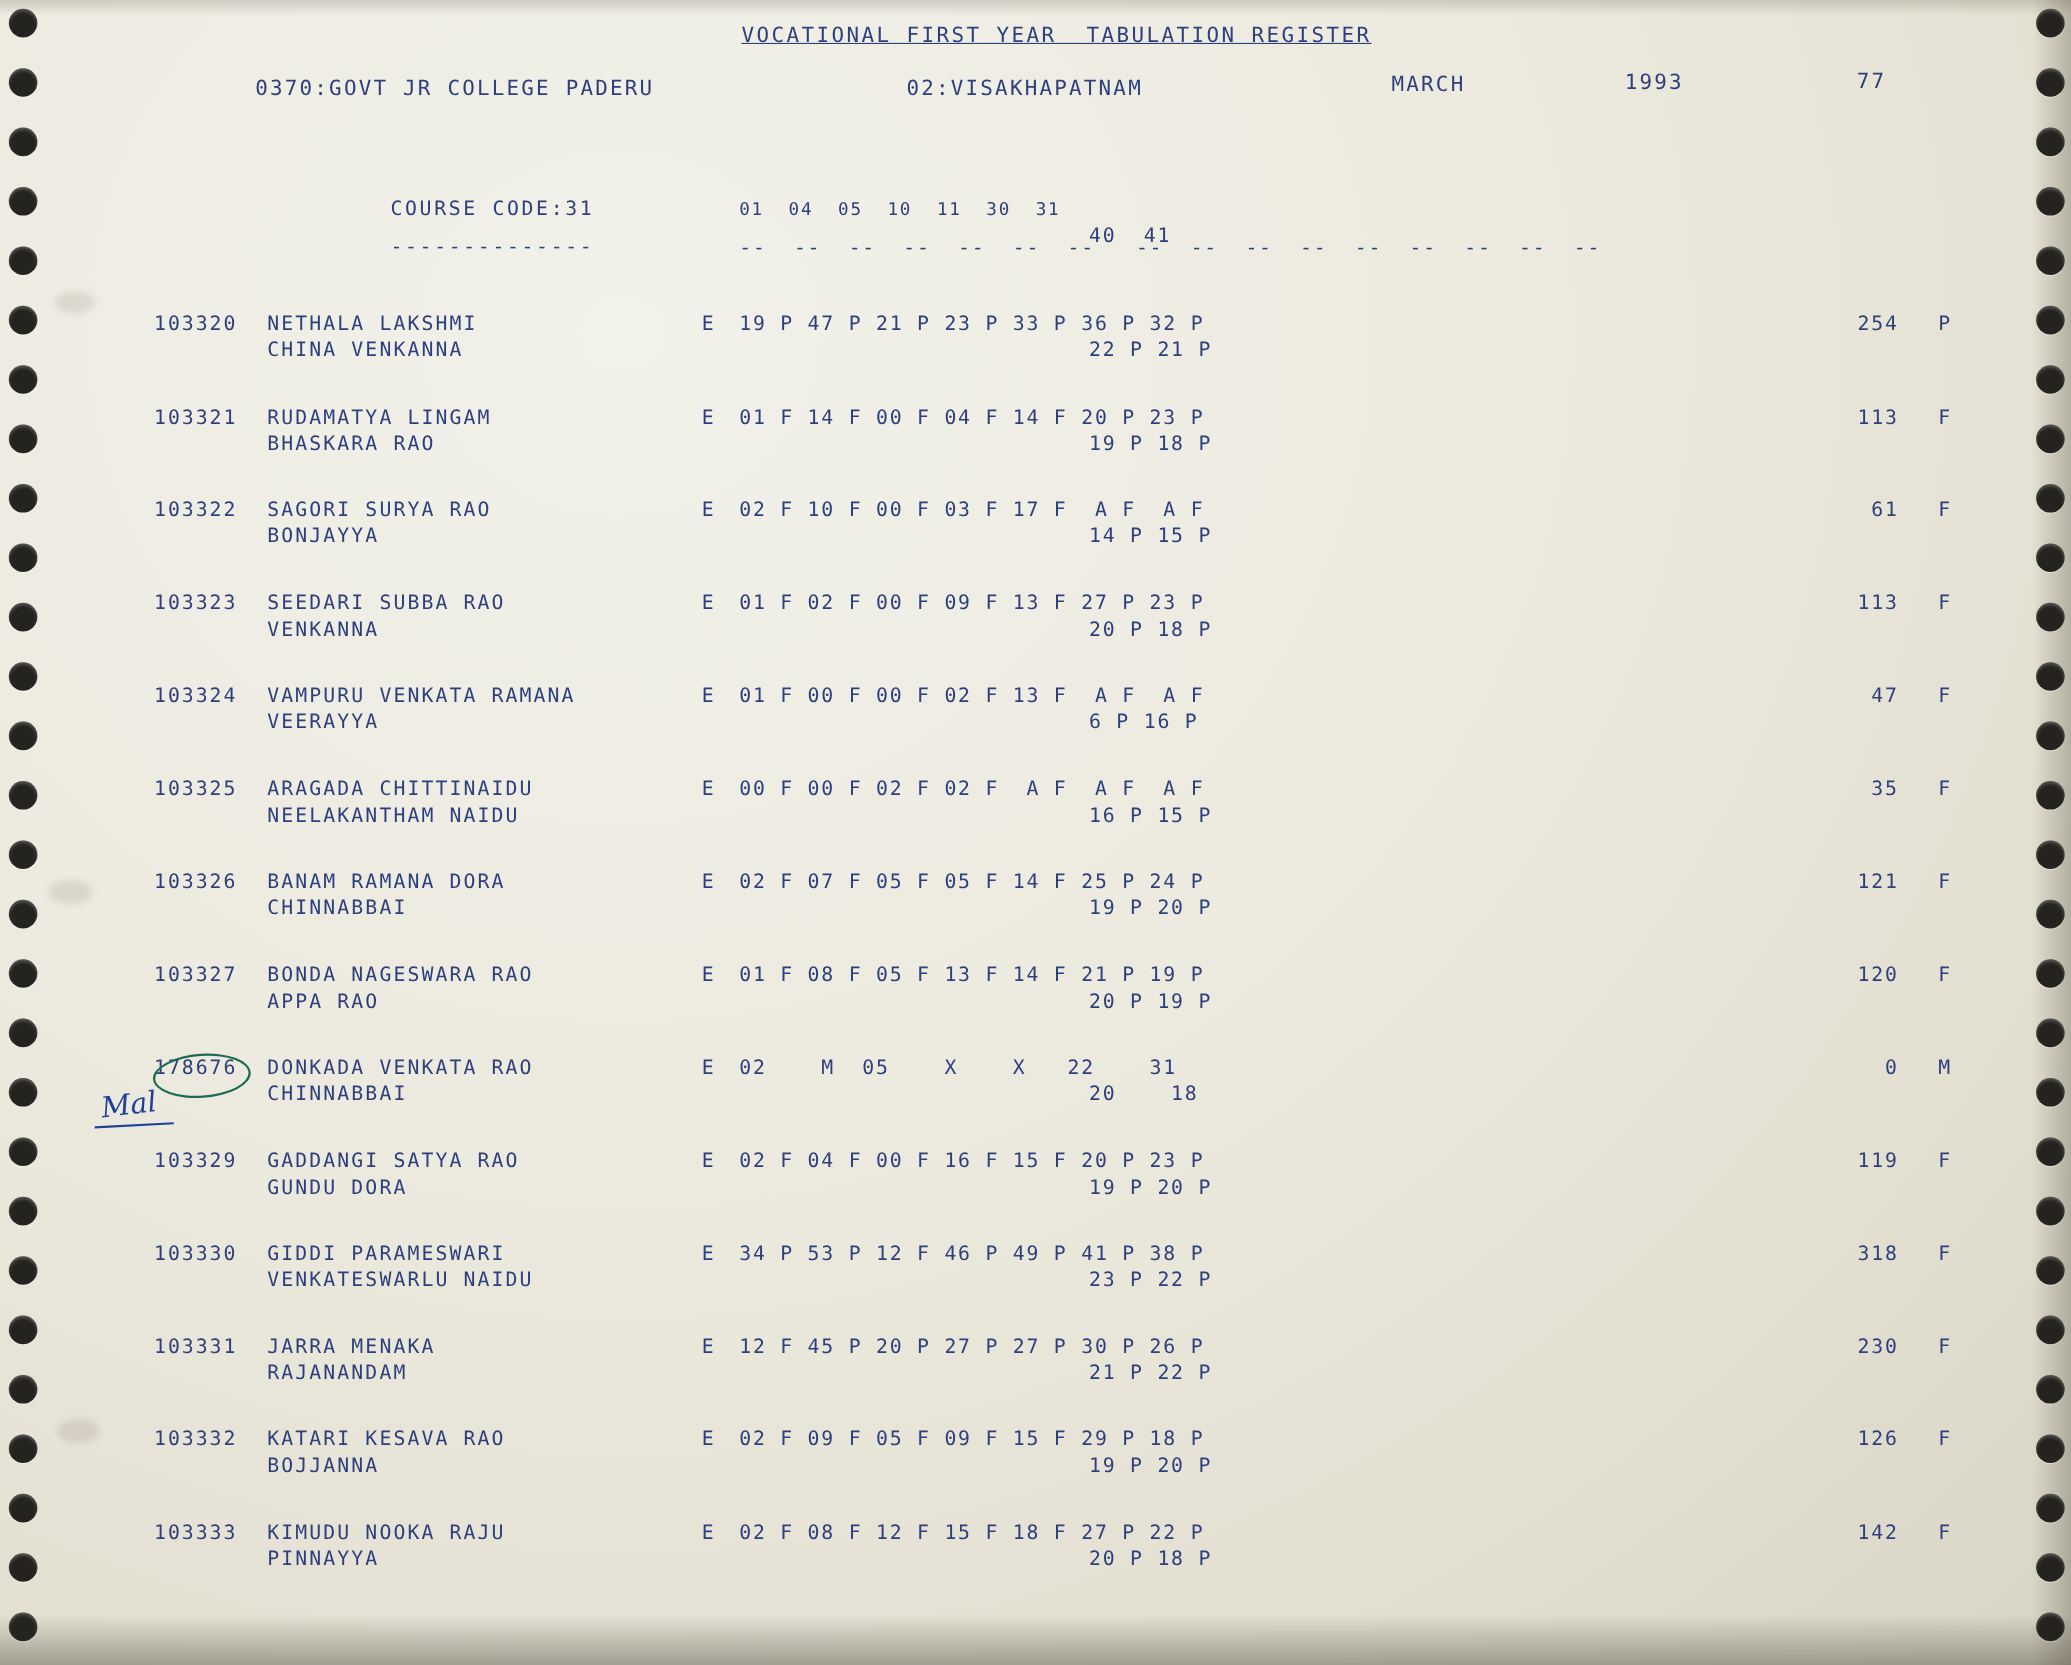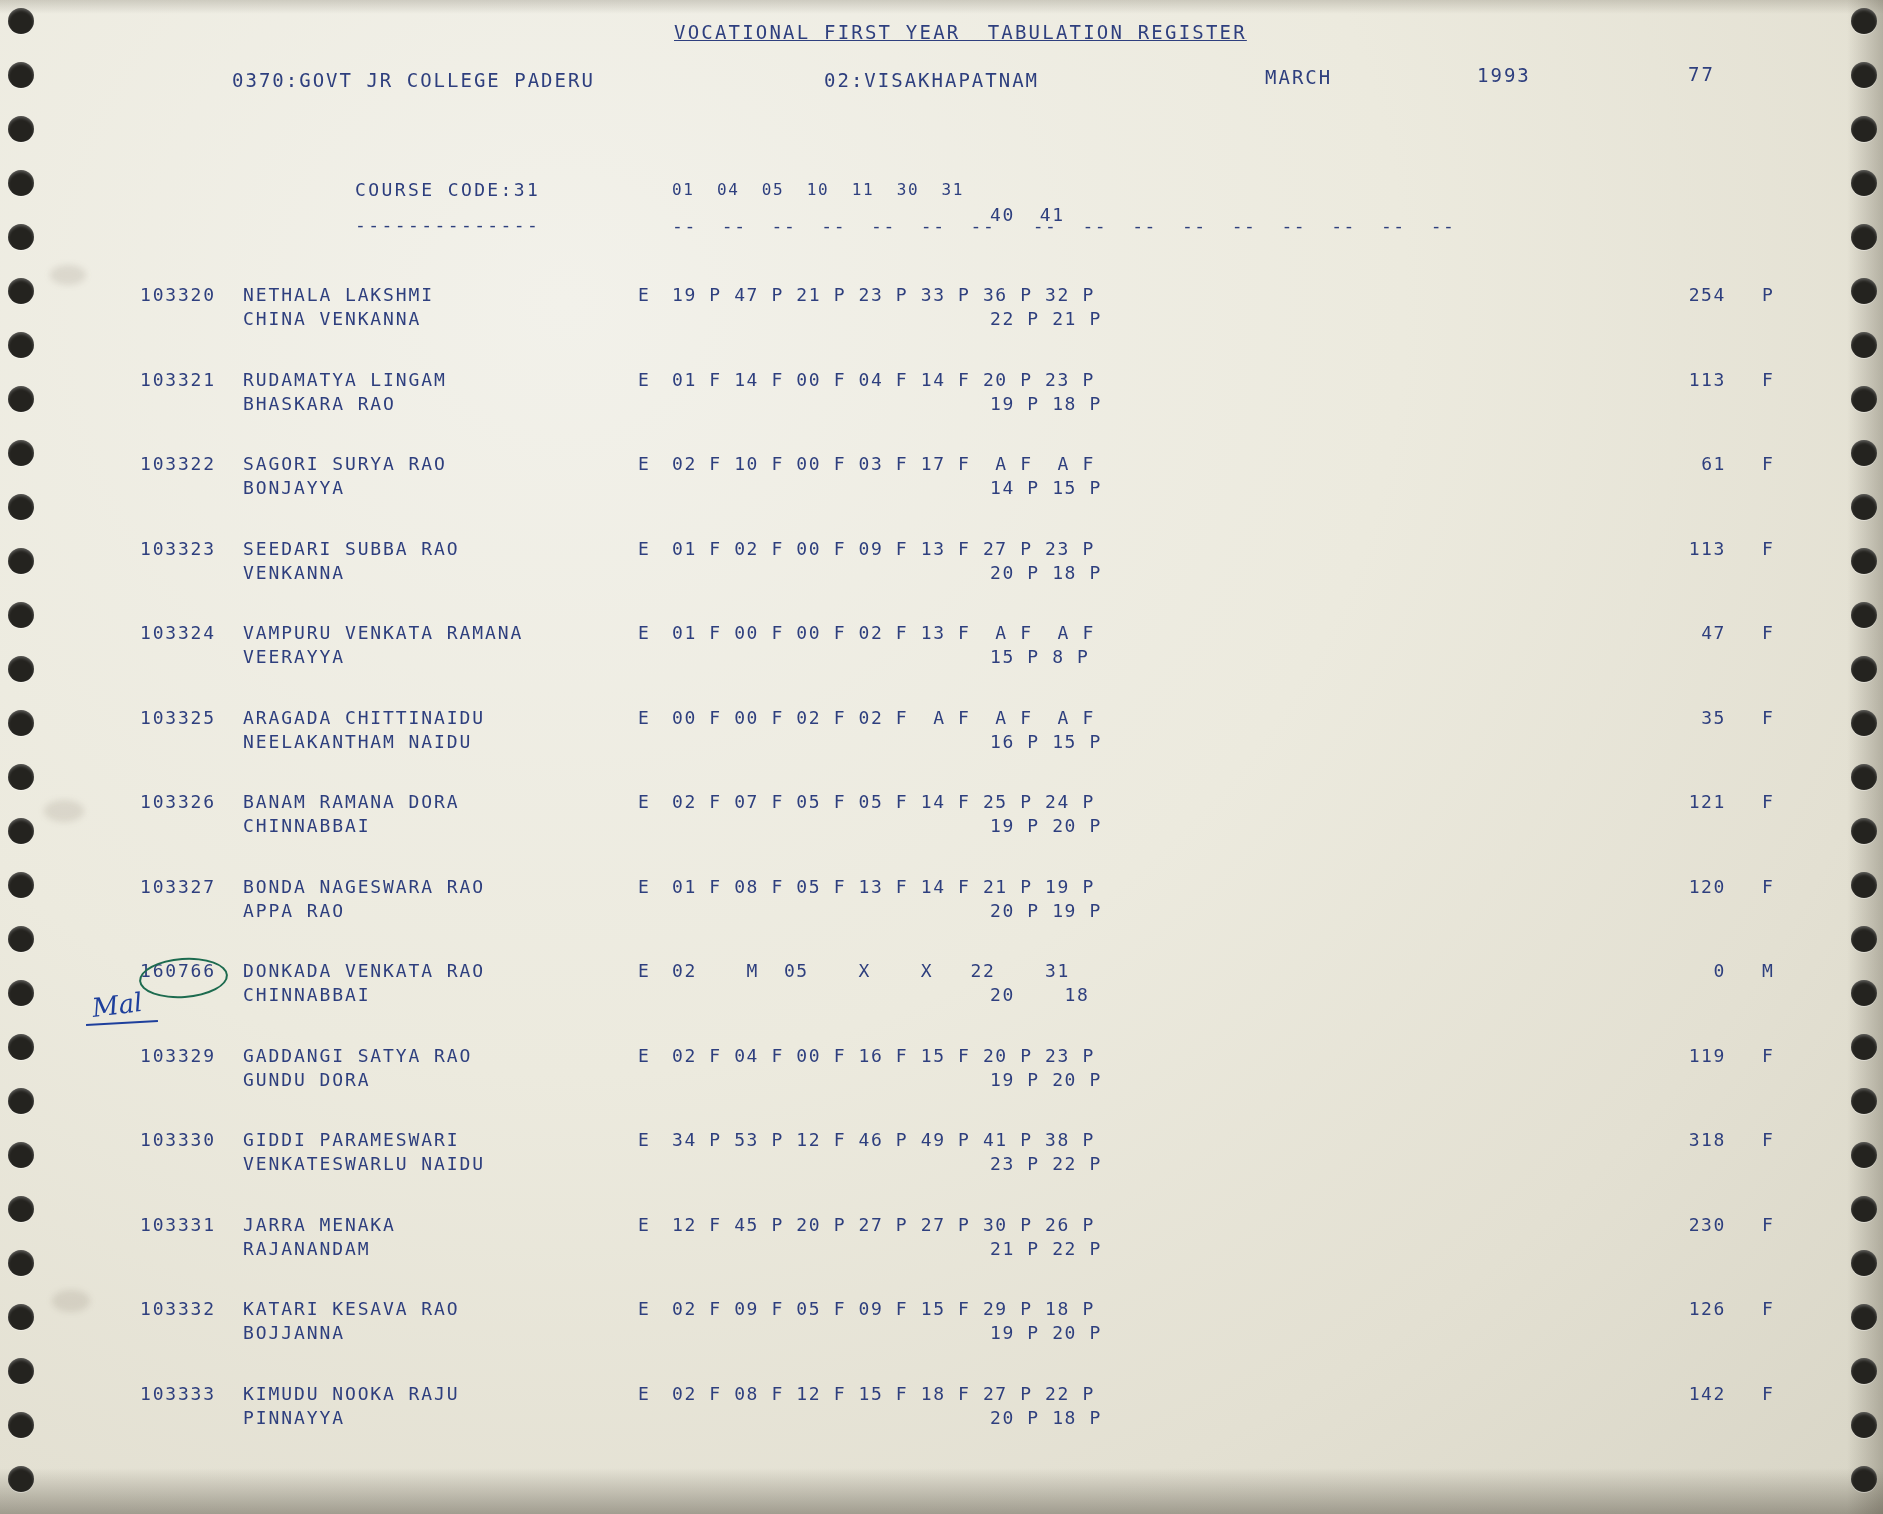--- a/index.html
+++ b/index.html
@@ -246,21 +246,21 @@
         <div class="txt marks2">20 P 18 P</div>
         <div class="txt total">113</div>
         <div class="txt result">F</div>
       </div>
       <div class="row" style="top: 623px;">
         <div class="txt rollno">103324</div>
         <div class="txt name1">VAMPURU VENKATA RAMANA</div>
         <div class="txt name2">VEERAYYA</div>
         <div class="txt examtype">E</div>
         <div class="txt marks1">01 F 00 F 00 F 02 F 13 F  A F  A F</div>
-        <div class="txt marks2">15 P 8 P</div>
+        <div class="txt marks2">6 P 16 P</div>
         <div class="txt total">47</div>
         <div class="txt result">F</div>
       </div>
       <div class="row" style="top: 707.5px;">
         <div class="txt rollno">103325</div>
         <div class="txt name1">ARAGADA CHITTINAIDU</div>
         <div class="txt name2">NEELAKANTHAM NAIDU</div>
         <div class="txt examtype">E</div>
         <div class="txt marks1">00 F 00 F 02 F 02 F  A F  A F  A F</div>
         <div class="txt marks2">16 P 15 P</div>
@@ -281,21 +281,21 @@
         <div class="txt rollno">103327</div>
         <div class="txt name1">BONDA NAGESWARA RAO</div>
         <div class="txt name2">APPA RAO</div>
         <div class="txt examtype">E</div>
         <div class="txt marks1">01 F 08 F 05 F 13 F 14 F 21 P 19 P</div>
         <div class="txt marks2">20 P 19 P</div>
         <div class="txt total">120</div>
         <div class="txt result">F</div>
       </div>
       <div class="row" style="top: 961px;">
-        <div class="txt rollno">160766</div>
+        <div class="txt rollno">178676</div>
         <div class="txt name1">DONKADA VENKATA RAO</div>
         <div class="txt name2">CHINNABBAI</div>
         <div class="txt examtype">E</div>
         <div class="txt marks1">02    M  05    X    X   22    31</div>
         <div class="txt marks2">20    18</div>
         <div class="txt total">0</div>
         <div class="txt result">M</div>
       </div>
       <div class="row" style="top: 1045.5px;">
         <div class="txt rollno">103329</div>

